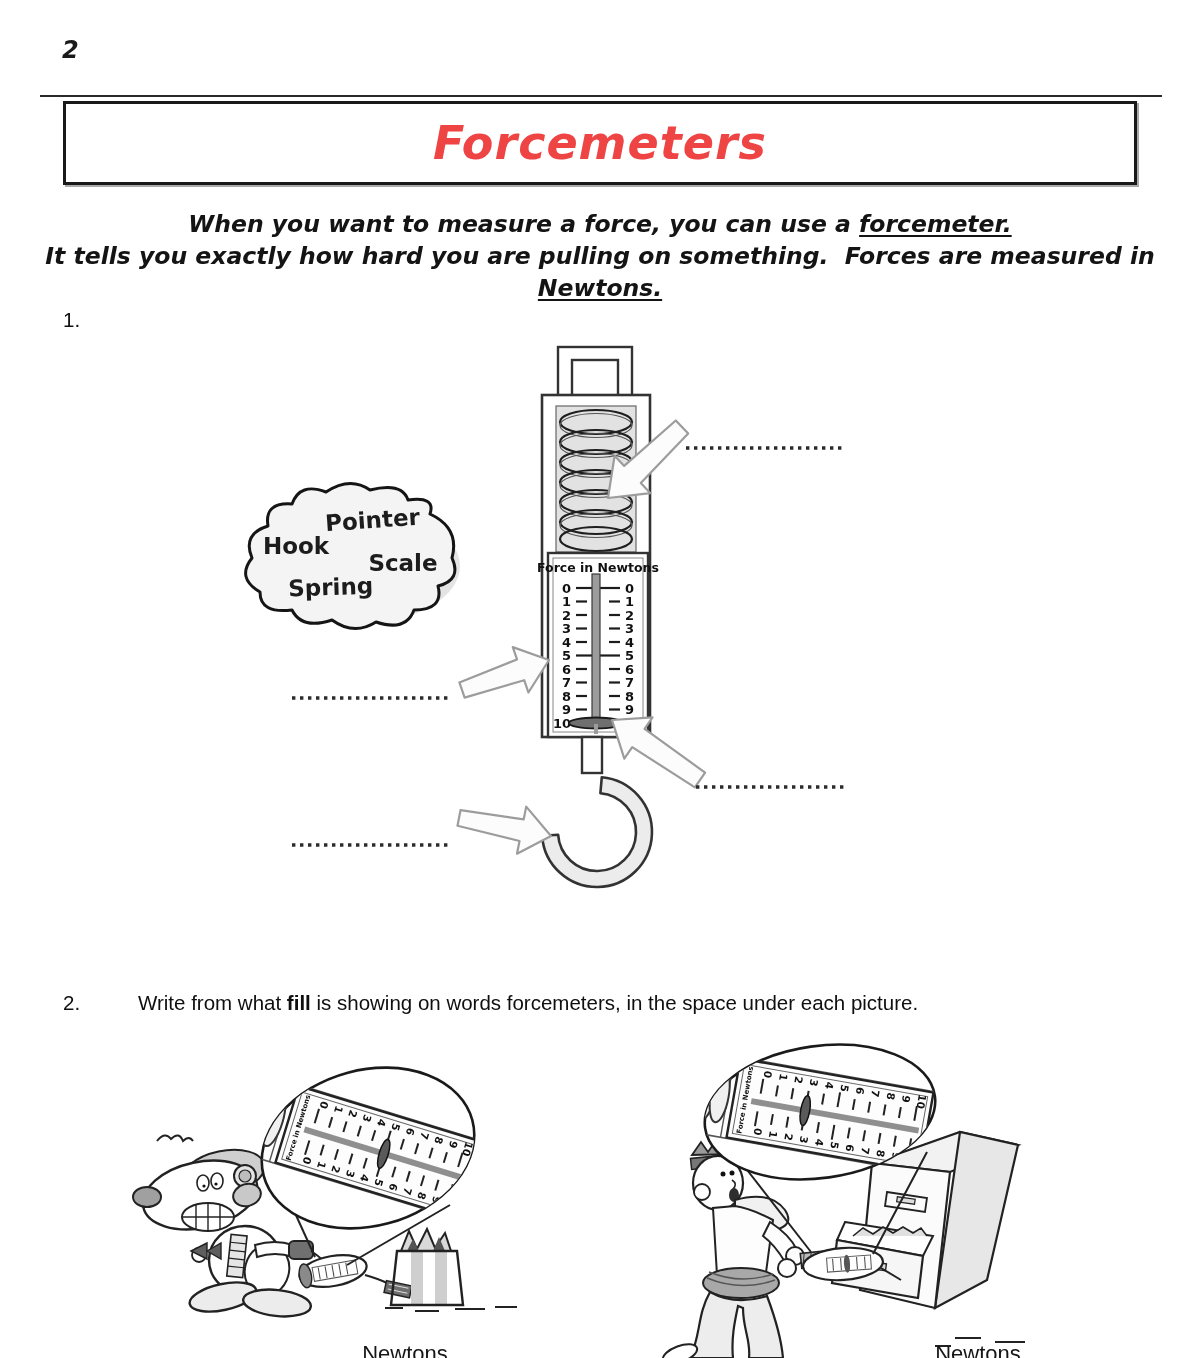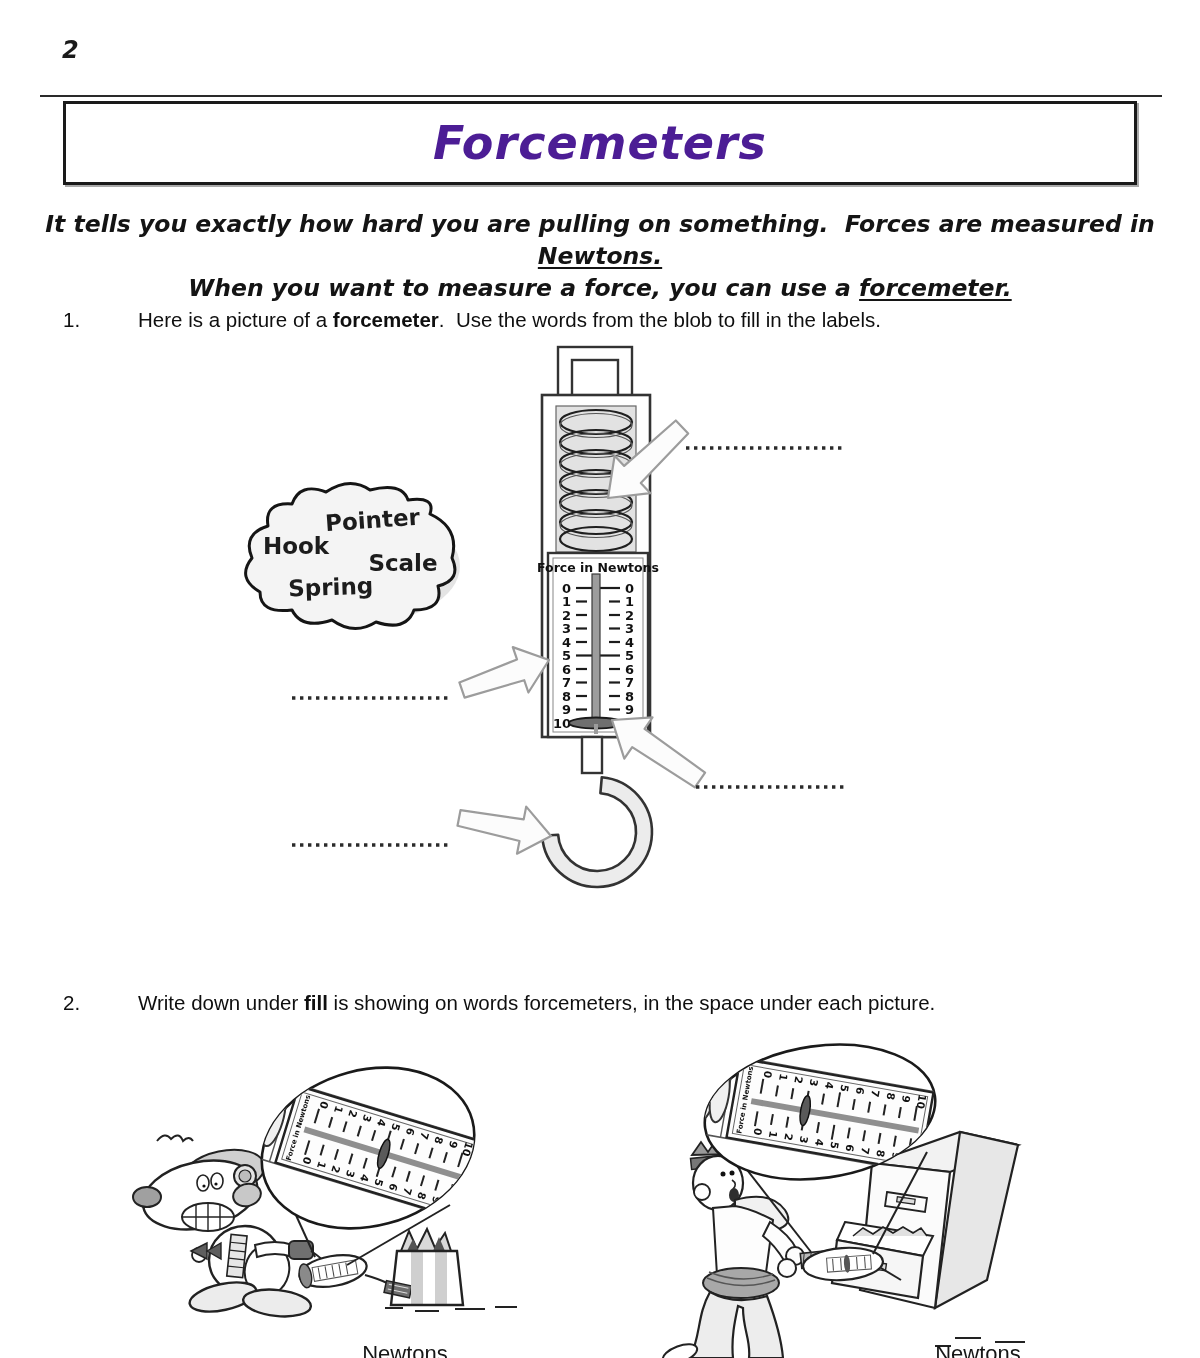--- a/index.html
+++ b/index.html
@@ -2,21 +2,21 @@
 <html><head>
 <meta charset="utf-8">
 <style>
   html,body{margin:0;padding:0;background:#fff;}
   #page{position:relative;width:1200px;height:1358px;background:#ffffff;overflow:hidden;
         font-family:"Liberation Sans",sans-serif;color:#111;}
   .pagenum{position:absolute;left:62px;top:36px;font:italic bold 24px "DejaVu Sans",sans-serif;color:#1a1a1a;}
   .toprule{position:absolute;left:40px;top:95px;width:1122px;height:2px;background:#2a2a2a;}
   .titlebox{position:absolute;left:63px;top:101px;width:1068px;height:78px;border:3px solid #1a1a1a;
             box-shadow:2px 2px 0 #aaaaaa;display:flex;align-items:center;justify-content:center;background:#fff;}
-  .title{font:italic bold 46px "DejaVu Sans",sans-serif;color:#4c1d95;letter-spacing:1px;}
+  .title{font:italic bold 46px "DejaVu Sans",sans-serif;color:#ef4444;letter-spacing:1px;}
   .intro{position:absolute;left:0;top:208px;width:1200px;text-align:center;
          font:italic bold 23.5px "DejaVu Sans",sans-serif;color:#141414;line-height:32px;}
   .intro .u{text-decoration:underline;text-decoration-thickness:2px;text-underline-offset:3px;}
   .keepws{white-space:pre-wrap;}
   .q{position:absolute;left:63px;right:40px;display:flex;font-size:20.5px;color:#0f0f0f;}
   .q .qnum{width:75px;flex:none;}
   .q1{top:308px;} .q2{top:991px;}
   .ans{position:absolute;top:1341px;width:150px;text-align:center;font-size:22px;color:#161616;}
   .ansL{left:330px;} .ansR{left:903px;}
   svg{position:absolute;overflow:visible;}
@@ -32,27 +32,26 @@
 <div id="page">
 
   <div class="pagenum">2</div>
   <div class="toprule"></div>
 
   <div class="titlebox">
     <span class="title">Forcemeters</span>
   </div>
 
   <div class="intro">
+    <div><span class="keepws">When you want to measure a force, you can use a </span><span class="u keepws">forcemeter.</span></div>
     <div><span class="keepws">It tells you exactly how hard you are pulling on something.  Forces are measured in </span><span class="u keepws">Newtons.</span></div>
-    <div><span class="keepws">When you want to measure a force, you can use a </span><span class="u keepws">forcemeter.</span></div>
   </div>
 
   <div class="q q1">
     <span class="qnum">1.</span>
-    <span class="qtext keepws"><span class="keepws">Here is a picture of a </span><b class="keepws">forcemeter</b><span class="keepws">.  Use the words from the blob to fill in the labels.</span></span>
   </div>
 
   <svg id="fmSvg" width="630" height="552" viewBox="0 0 630 552">
 
     <g>
       <rect x="328" y="9" width="74" height="52" fill="#fff" stroke="#333" stroke-width="2.4"></rect>
       <rect x="342" y="22" width="46" height="39" fill="#fff" stroke="#333" stroke-width="2.4"></rect>
     </g>
 
     <rect x="312" y="57" width="108" height="342" fill="#fff" stroke="#333" stroke-width="2.6"></rect>
@@ -153,21 +152,21 @@
                Q 72 292 102 282 Q 124 298 146 284 Q 176 294 184 272 Q 214 272 208 248 Q 232 242 222 220 Z" fill="#f4f4f4" stroke="#151515" stroke-width="3" stroke-linejoin="round"></path>
       <text class="blobword" x="143" y="190" text-anchor="middle" transform="rotate(-4 143 190)">Pointer</text>
       <text class="blobword" x="66" y="216" text-anchor="middle">Hook</text>
       <text class="blobword" x="173" y="233" text-anchor="middle">Scale</text>
       <text class="blobword" x="101" y="257" text-anchor="middle" transform="rotate(-2 101 257)">Spring</text>
     </g>
   </svg>
 
   <div class="q q2">
     <span class="qnum">2.</span>
-    <span class="qtext keepws"><span class="keepws">Write down under </span><b class="keepws">fill</b><span class="keepws"> is showing on words forcemeters, in the space under each picture.</span></span>
+    <span class="qtext keepws"><span class="keepws">Write from what </span><b class="keepws">fill</b><span class="keepws"> is showing on words forcemeters, in the space under each picture.</span></span>
   </div>
 
   <svg id="sceneL" width="470" height="313" viewBox="0 0 470 313">
     <defs>
         <clipPath id="magL">
           <ellipse cx="273" cy="103" rx="108" ry="78" transform="rotate(-15 273 103)"></ellipse>
         </clipPath>
       </defs>
 
     <g>

